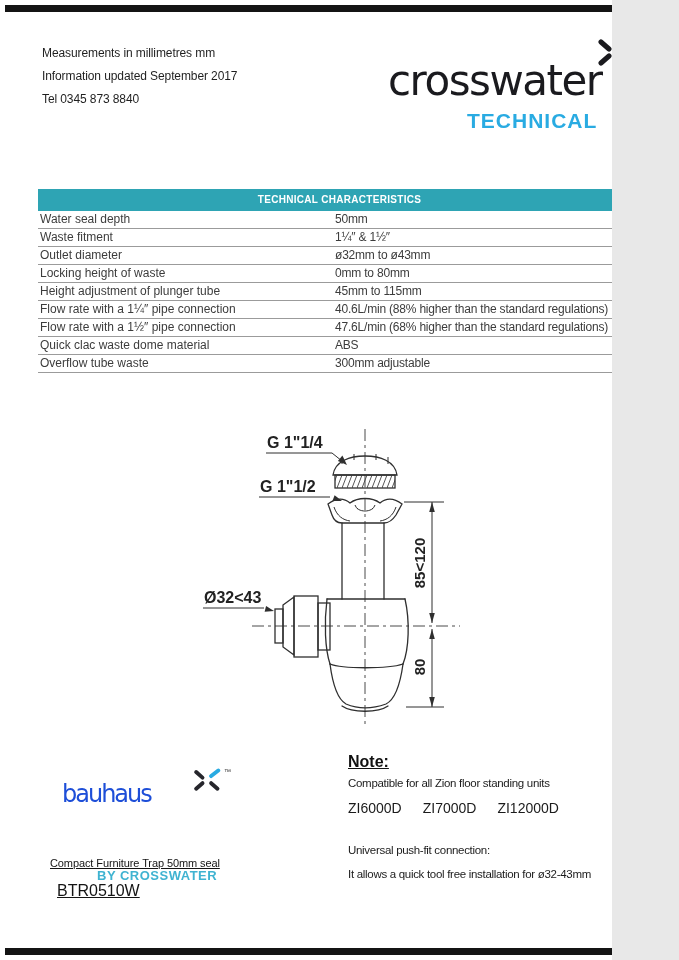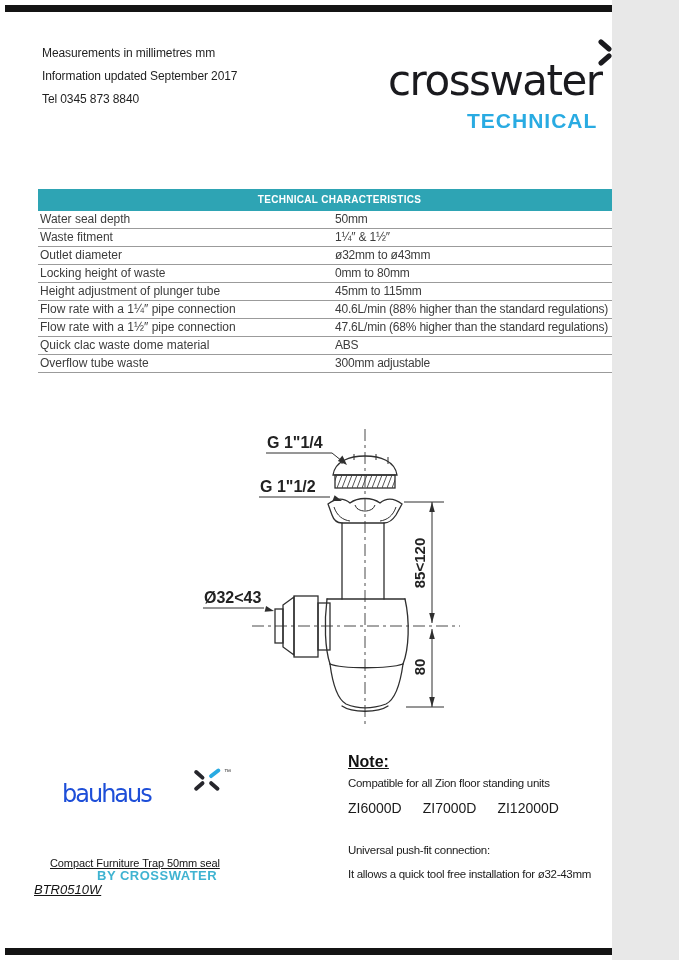--- a/index.html
+++ b/index.html
@@ -41,22 +41,22 @@
 
   
   .bh-word{position:absolute;left:37px;top:780px;font-size:24px;letter-spacing:-2px;
            color:#1d4ed8;font-family:"DejaVu Sans",sans-serif;margin-left:25px;}
   .bh-x{position:absolute;left:193px;top:768px;}
   .bh-tm{left:224px;top:768px;font-size:7px;}
   .byline{position:absolute;left:97px;top:823px;font-size:13px;font-weight:600;
           letter-spacing:0.5px;color:var(--logo_cyan,#3fb3d1);margin-top:45px;}
   .product-name{position:absolute;left:50px;top:857px;font-size:11px;color:#141414;
                 text-decoration:underline;letter-spacing:-0.1px;}
-  .product-code{position:absolute;left:34px;top:882px;font-size:13px;color:#141414;
-                text-decoration:underline;font-style:italic;}
+  .product-code{position:absolute;left:57px;top:882px;font-size:16px;color:#141414;
+                text-decoration:underline;}
 
   
   .note-title{position:absolute;left:348px;top:753px;font-size:16px;font-weight:bold;
               text-decoration:underline;color:#111;}
   .note-line1{position:absolute;left:348px;top:777px;font-size:11.5px;letter-spacing:-0.3px;color:#1b1b1b;}
   .models{position:absolute;left:348px;top:800px;display:flex;gap:21px;font-size:14px;color:#1b1b1b;}
   .note-sub{position:absolute;left:348px;top:844px;font-size:11.5px;letter-spacing:-0.3px;color:#1b1b1b;}
   .note-body{position:absolute;left:348px;top:866px;font-size:11.5px;letter-spacing:-0.3px;
              color:#1b1b1b;line-height:16px;}
 </style>

